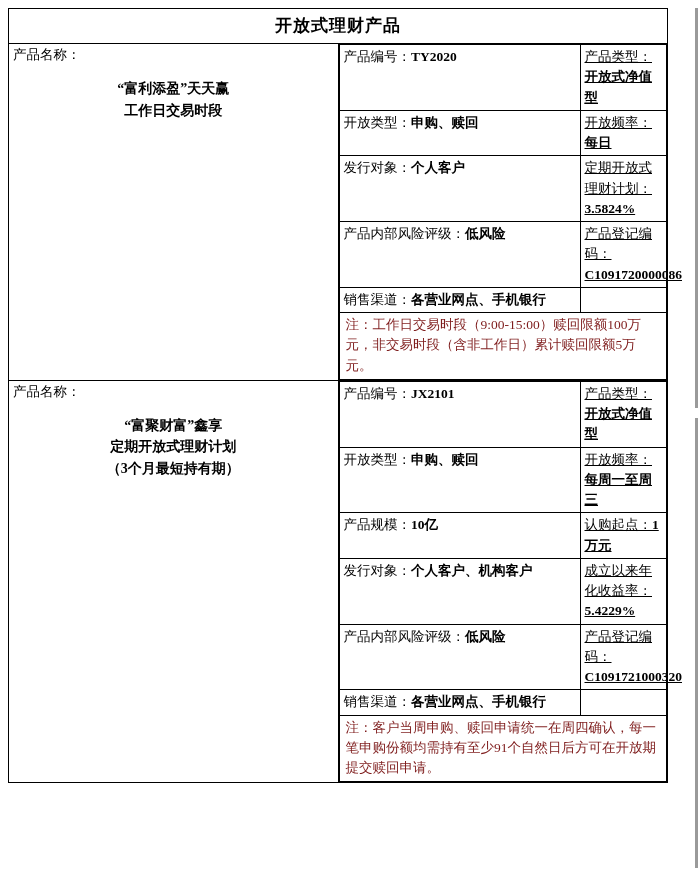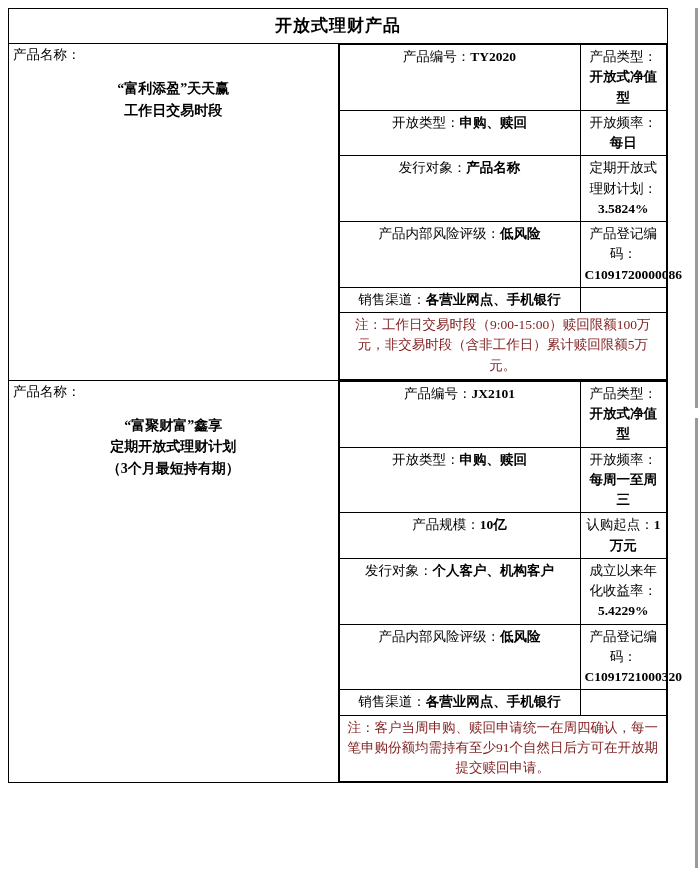--- a/index.html
+++ b/index.html
@@ -54,39 +54,39 @@
   .col-name .pname {
     display: block;
     font-weight: bold;
     font-size: 14px;
     line-height: 1.55;
     margin-top: 14px;
     margin-bottom: 14px;
   }
   .kv-wrap {
     padding: 0 !important;
-    text-align: center;
   }
   .kv-table {
     width: 100%;
     border-collapse: collapse;
     table-layout: fixed;
   }
   .kv-table td {
     border: none;
     padding: 2px 4px 2px 6px;
     vertical-align: top;
     font-size: 13.5px;
     line-height: 1.5;
   }
   .kv-table td.left {
     width: 232px;
   }
   .kv-table td.right {
     width: auto;
+    text-decoration: underline;
   }
   .k {
     font-weight: normal;
   }
   .v {
     font-weight: bold;
   }
   .note {
     color: #7f1d1d;
     font-weight: normal;
@@ -124,21 +124,21 @@
           <tbody>
                 <tr>
             <td class="left"><span class="k">产品编号：</span><span class="v">TY2020</span></td>
             <td class="right"><span class="k">产品类型：</span><span class="v">开放式净值型</span></td>
           </tr>
           <tr>
             <td class="left"><span class="k">开放类型：</span><span class="v">申购、赎回</span></td>
             <td class="right"><span class="k">开放频率：</span><span class="v">每日</span></td>
           </tr>
           <tr>
-            <td class="left"><span class="k">发行对象：</span><span class="v">产品名称</span></td>
+            <td class="left"><span class="k">发行对象：</span><span class="v">个人客户</span></td>
             <td class="right"><span class="k">定期开放式理财计划：</span><span class="v">3.5824%</span></td>
           </tr>
           <tr>
             <td class="left"><span class="k">产品内部风险评级：</span><span class="v">低风险</span></td>
             <td class="right"><span class="k">产品登记编码：</span><span class="v">C1091720000086</span></td>
           </tr>
           <tr>
             <td class="left"><span class="k">销售渠道：</span><span class="v">各营业网点、手机银行</span></td>
             <td class="right"></td>
           </tr>

